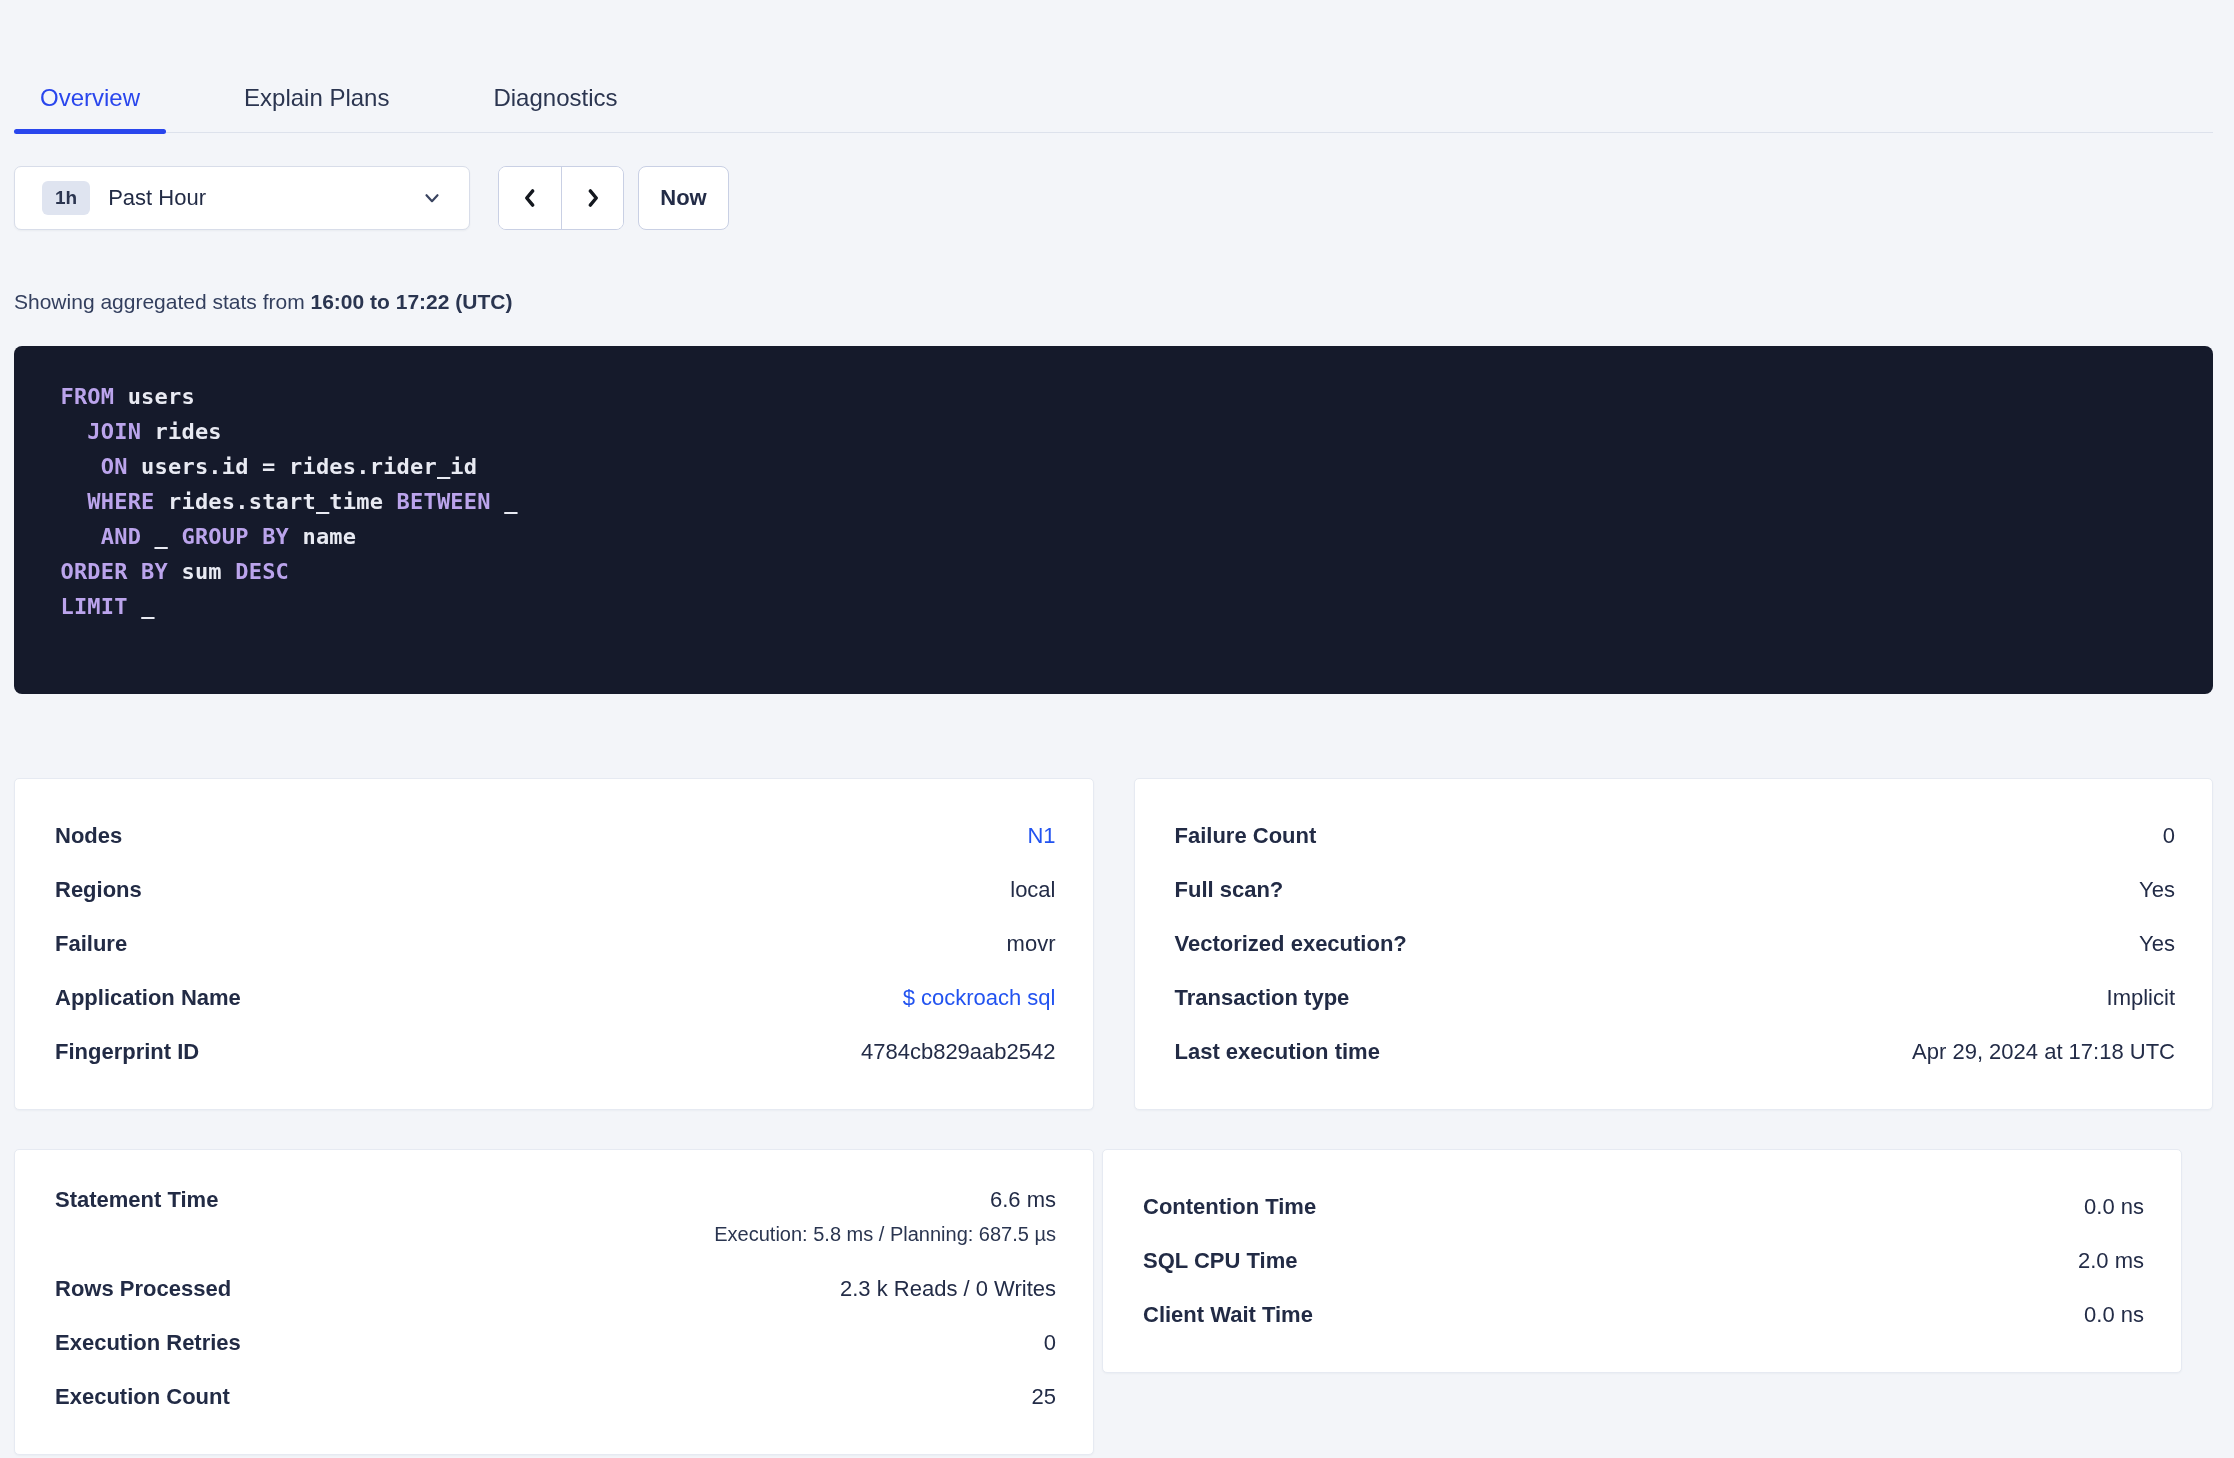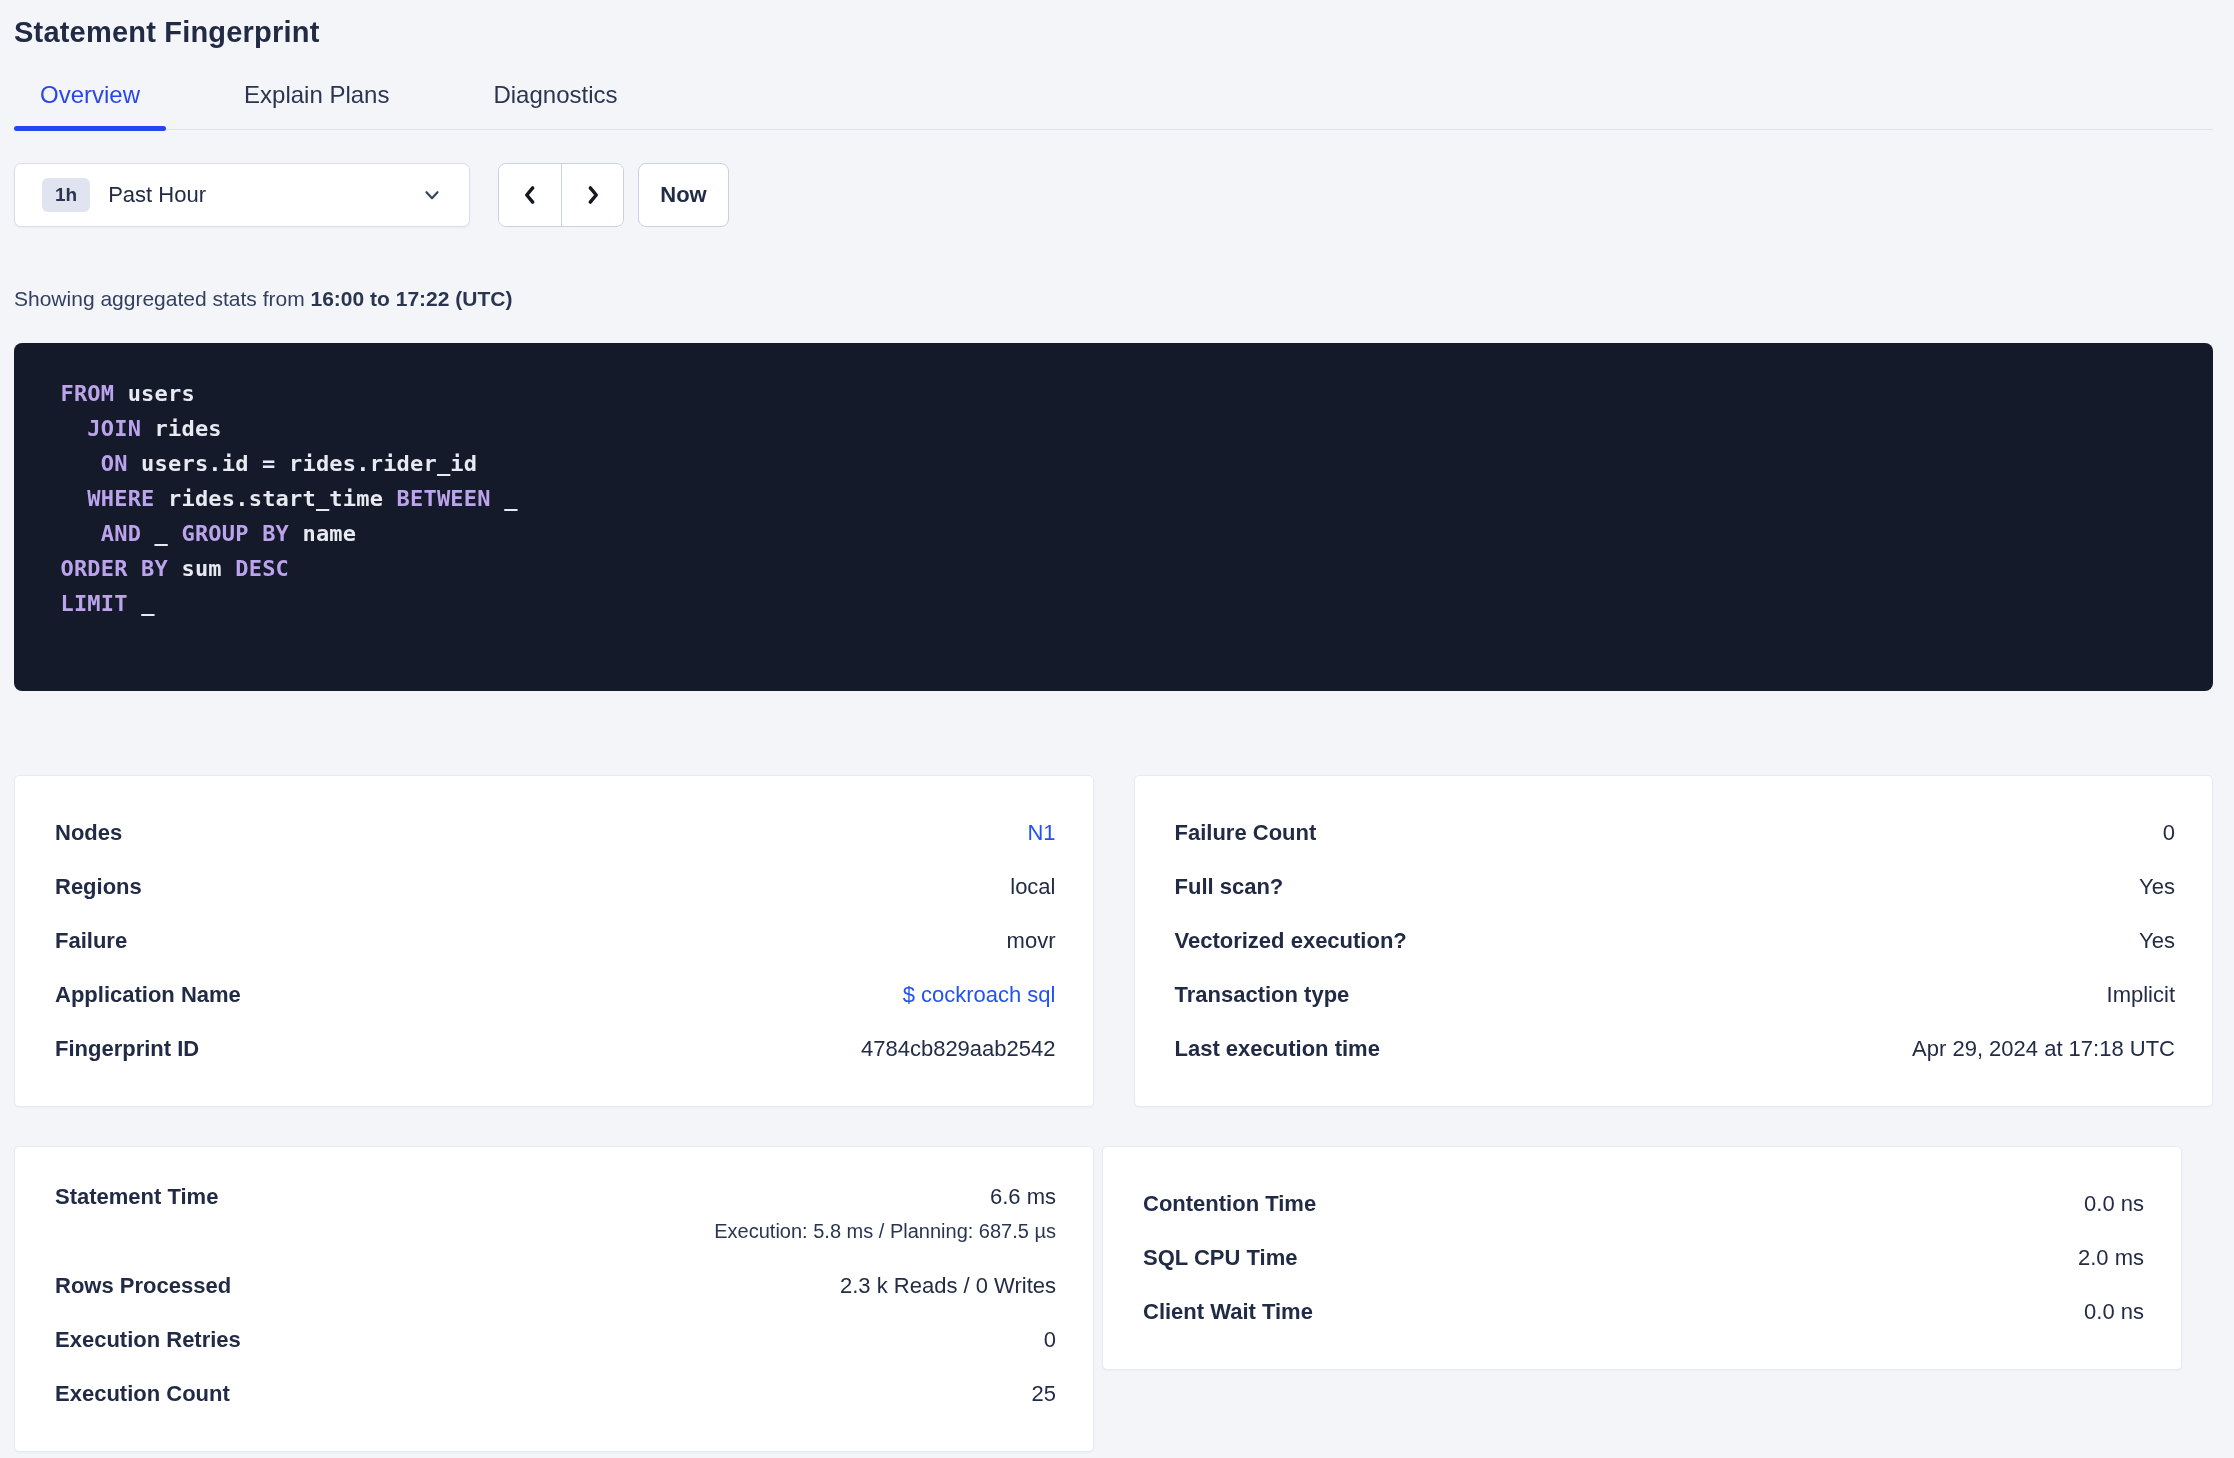--- a/index.html
+++ b/index.html
@@ -22,21 +22,21 @@
     font-family:"Liberation Sans", sans-serif;
     color:var(--navy);
     overflow:hidden;
   }
   .page{width:2234px;height:1458px;padding:16px 21px 0 14px;}
 
   
   .page-title{font-size:29px;font-weight:700;color:#222b45;letter-spacing:.2px;}
 
   
-  .tabs{margin-top:32px;border-bottom:1px solid #dde2ec;display:flex;}
+  .tabs{margin-top:68px;border-bottom:1px solid #dde2ec;display:flex;}
   .tab{
     display:inline-block;padding:0 26px 20px 26px;margin-right:52px;
     font-size:24px;color:#2b3550;cursor:pointer;position:relative;
   }
   .tab.active{color:var(--accent);}
   .tab.active::after{
     content:"";position:absolute;left:0;right:0;bottom:-2px;height:5px;
     background:var(--accent);border-radius:3px;
   }
 
@@ -100,21 +100,20 @@
   .kv-row.multi{align-items:flex-start;min-height:66px;margin-bottom:14px;}
   .kv-row.multi .kv-label,.kv-row.multi .kv-main{line-height:40px;}
   .kv-col{display:flex;flex-direction:column;align-items:flex-end;}
   .kv-sub{font-size:20px;color:#2a3550;line-height:28px;}
 </style>
 </head>
 <body>
 
 <div class="page">
 
-  <div class="page-title">Statement Fingerprint</div>
 
   <div class="tabs">
     <div class="tab active">Overview</div>
     <div class="tab">Explain Plans</div>
     <div class="tab">Diagnostics</div>
   </div>
 
   <div class="picker-row">
     <div class="range-select">
       <span class="range-badge">1h</span>

